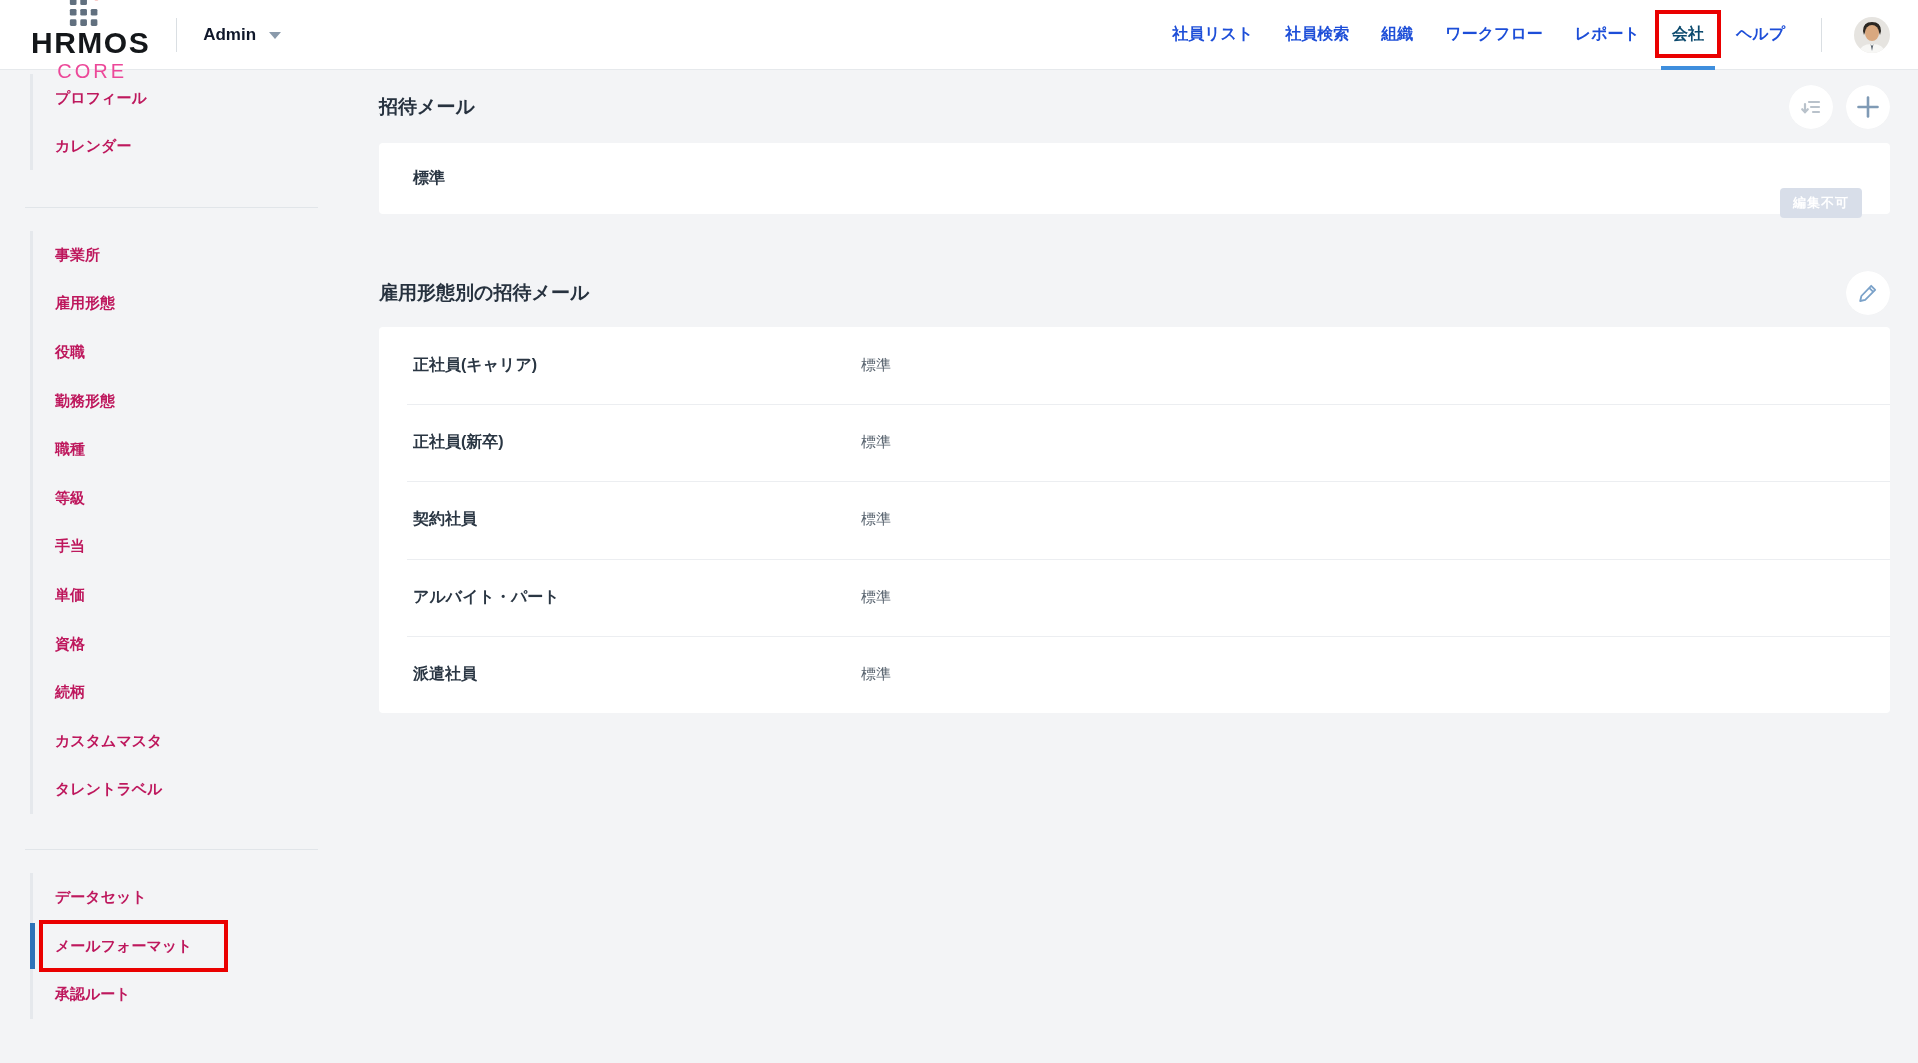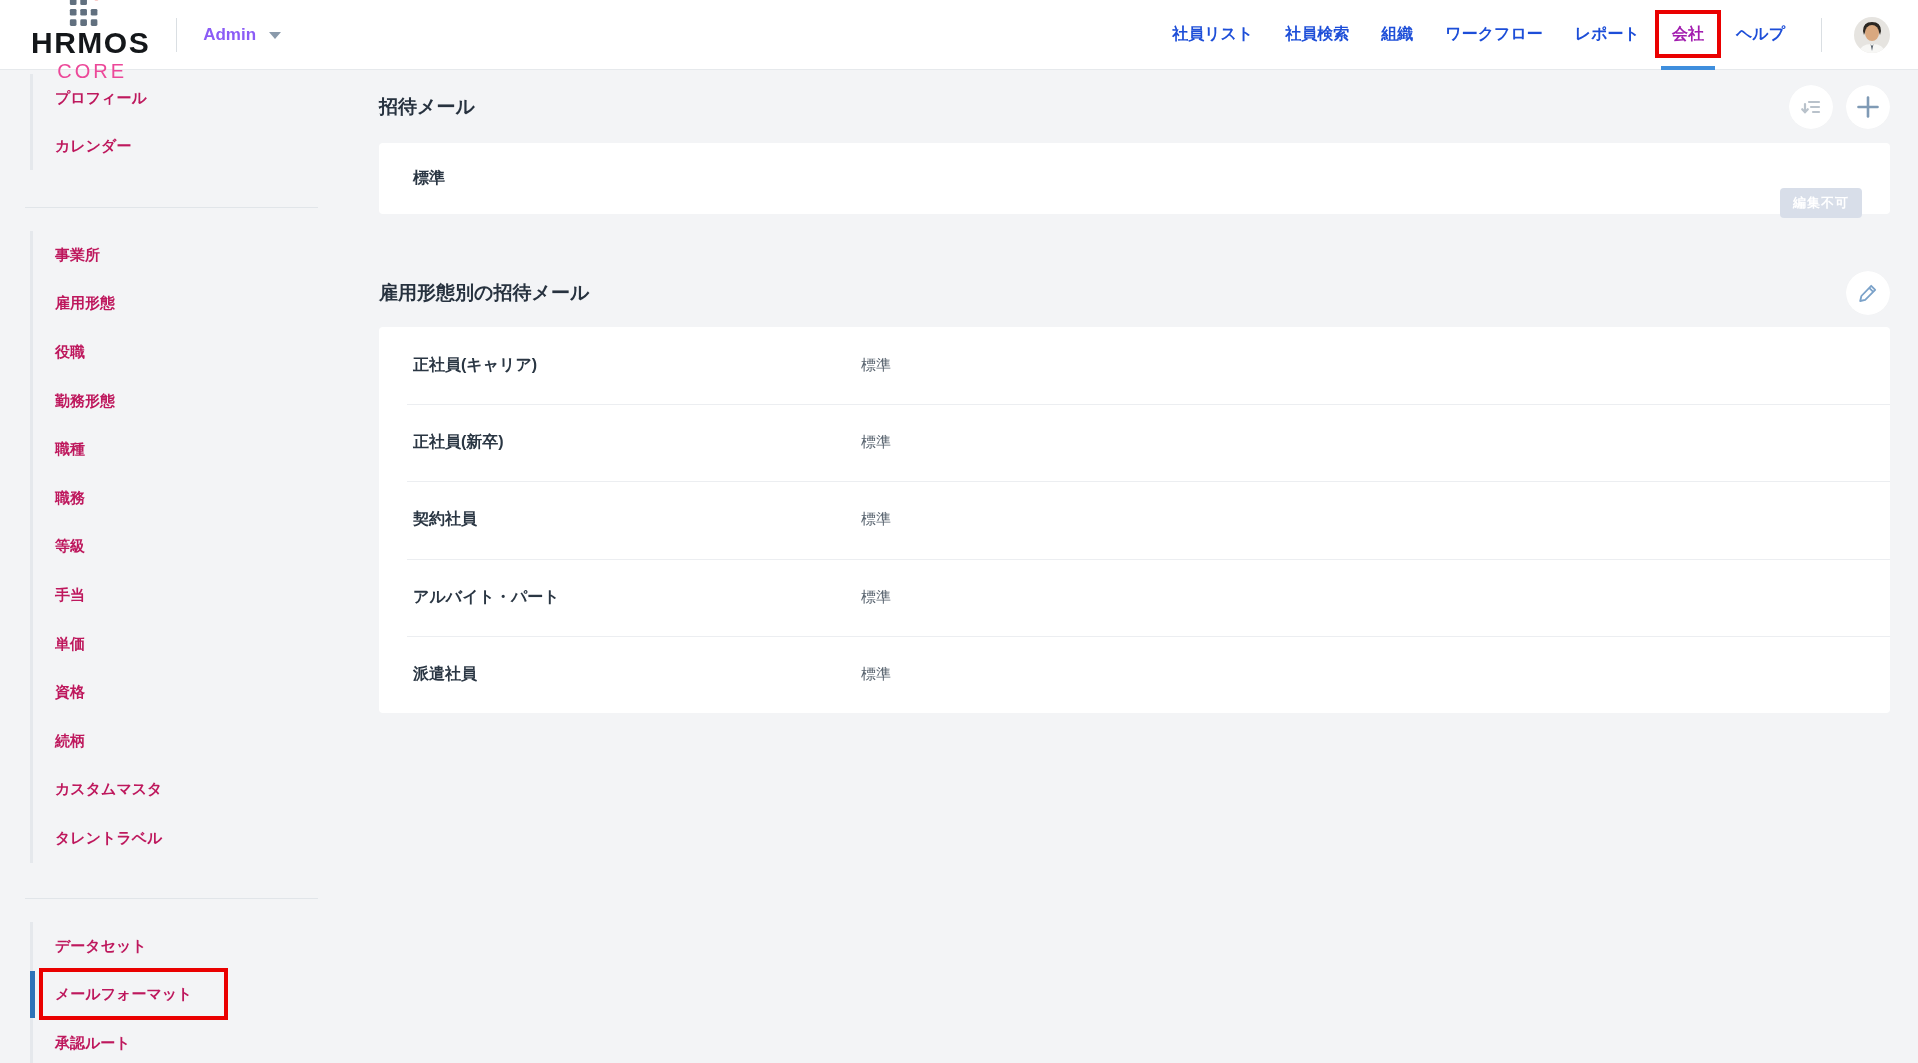--- a/index.html
+++ b/index.html
@@ -15,30 +15,30 @@
     position:absolute;top:0;left:0;width:100%;height:70px;background:#fff;
     border-bottom:1px solid #e6e9ec;display:flex;align-items:center;
     padding:0 28px 0 21px;box-sizing:border-box;z-index:5;
   }
   .brand{display:flex;align-items:center;flex-direction:column;}
   .brand-dots{width:38px;height:38px;margin-top:2px;}
   .brand-name{font-size:30px;font-weight:800;letter-spacing:1.5px;color:#14171a;margin-left:10px;}
   .brand-suffix{font-size:20px;font-weight:400;letter-spacing:3px;color:#ec4899;margin-left:13px;}
   .v-div{width:1px;height:34px;background:#dadfe3;margin:0 26px;}
   .workspace{display:flex;align-items:center;cursor:pointer;}
-  .workspace-label{font-size:17px;font-weight:700;color:#8b5cf6;}
+  .workspace-label{font-size:17px;font-weight:700;color:#0f172a;}
   .caret{width:0;height:0;border-left:6px solid transparent;border-right:6px solid transparent;
     border-top:7px solid #8a9aab;margin-left:13px;margin-top:2px;}
   .header-spacer{flex:1;}
   .nav{display:flex;align-items:stretch;height:70px;}
   .nav-item{
     position:relative;display:flex;align-items:center;padding:0 16px;
     font-size:16px;font-weight:600;color:#1d4ed8;cursor:pointer;white-space:nowrap;
   }
-  .nav-item.active{color:#a21caf;}
+  .nav-item.active{color:#0c4a6e;}
   .nav-item.active::after{
     content:"";position:absolute;left:50%;transform:translateX(-50%);
     bottom:0;width:54px;height:4px;background:#3e8edd;
   }
   .nav-red-box{
     position:absolute;left:-1px;right:-1px;top:10px;height:48px;
     border:4px solid #ea0000;box-sizing:border-box;pointer-events:none;
   }
   .avatar{
     width:36px;height:36px;border-radius:50%;overflow:hidden;margin-left:20px;
@@ -164,21 +164,20 @@
     </ul>
 
     <div class="side-divider"></div>
 
     <ul class="side-group">
       <li class="side-item">事業所</li>
       <li class="side-item">雇用形態</li>
       <li class="side-item">役職</li>
       <li class="side-item">勤務形態</li>
       <li class="side-item">職種</li>
-      <li class="side-item">職務</li>
       <li class="side-item">等級</li>
       <li class="side-item">手当</li>
       <li class="side-item">単価</li>
       <li class="side-item">資格</li>
       <li class="side-item">続柄</li>
       <li class="side-item">カスタムマスタ</li>
       <li class="side-item">タレントラベル</li>
     </ul>
 
     <div class="side-divider" style="margin-top:35px;"></div>

